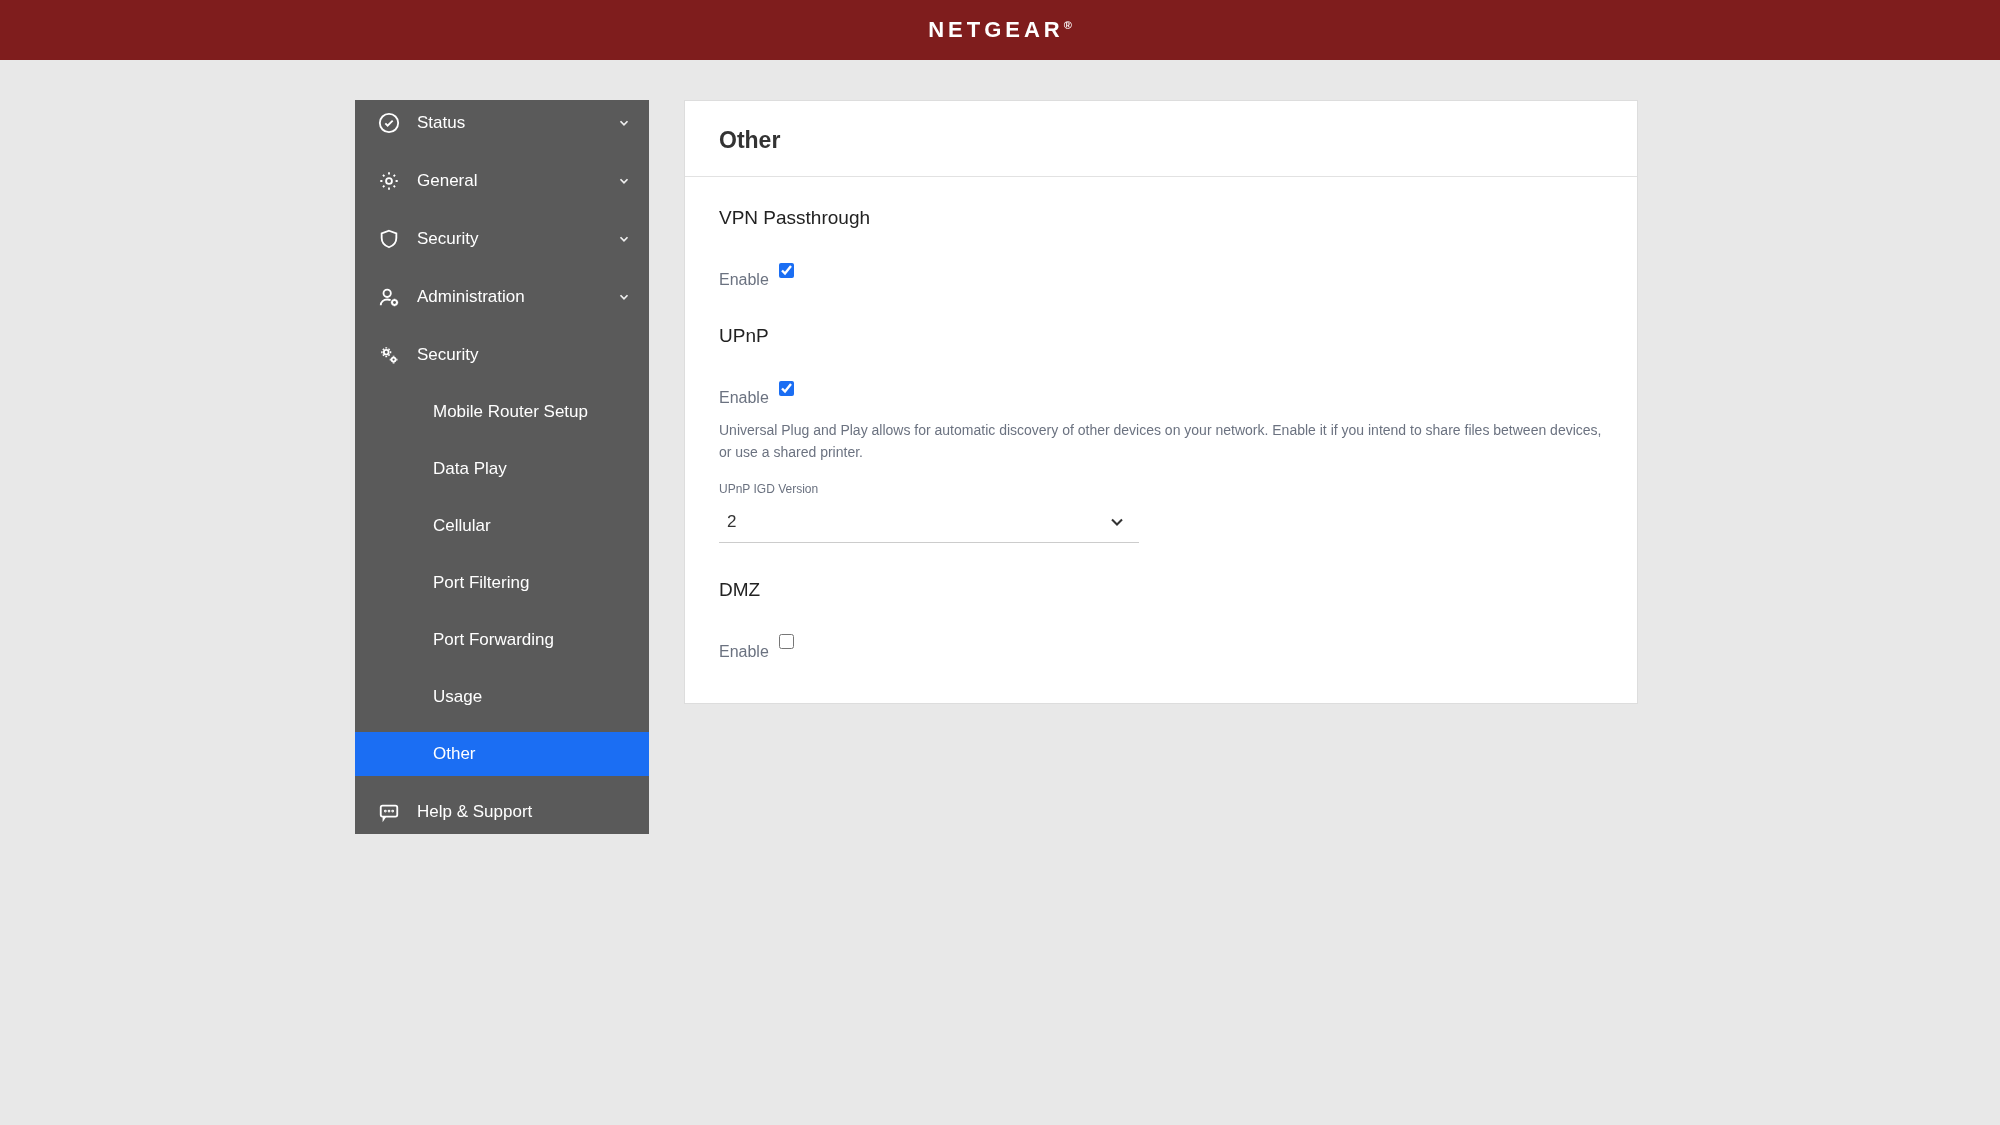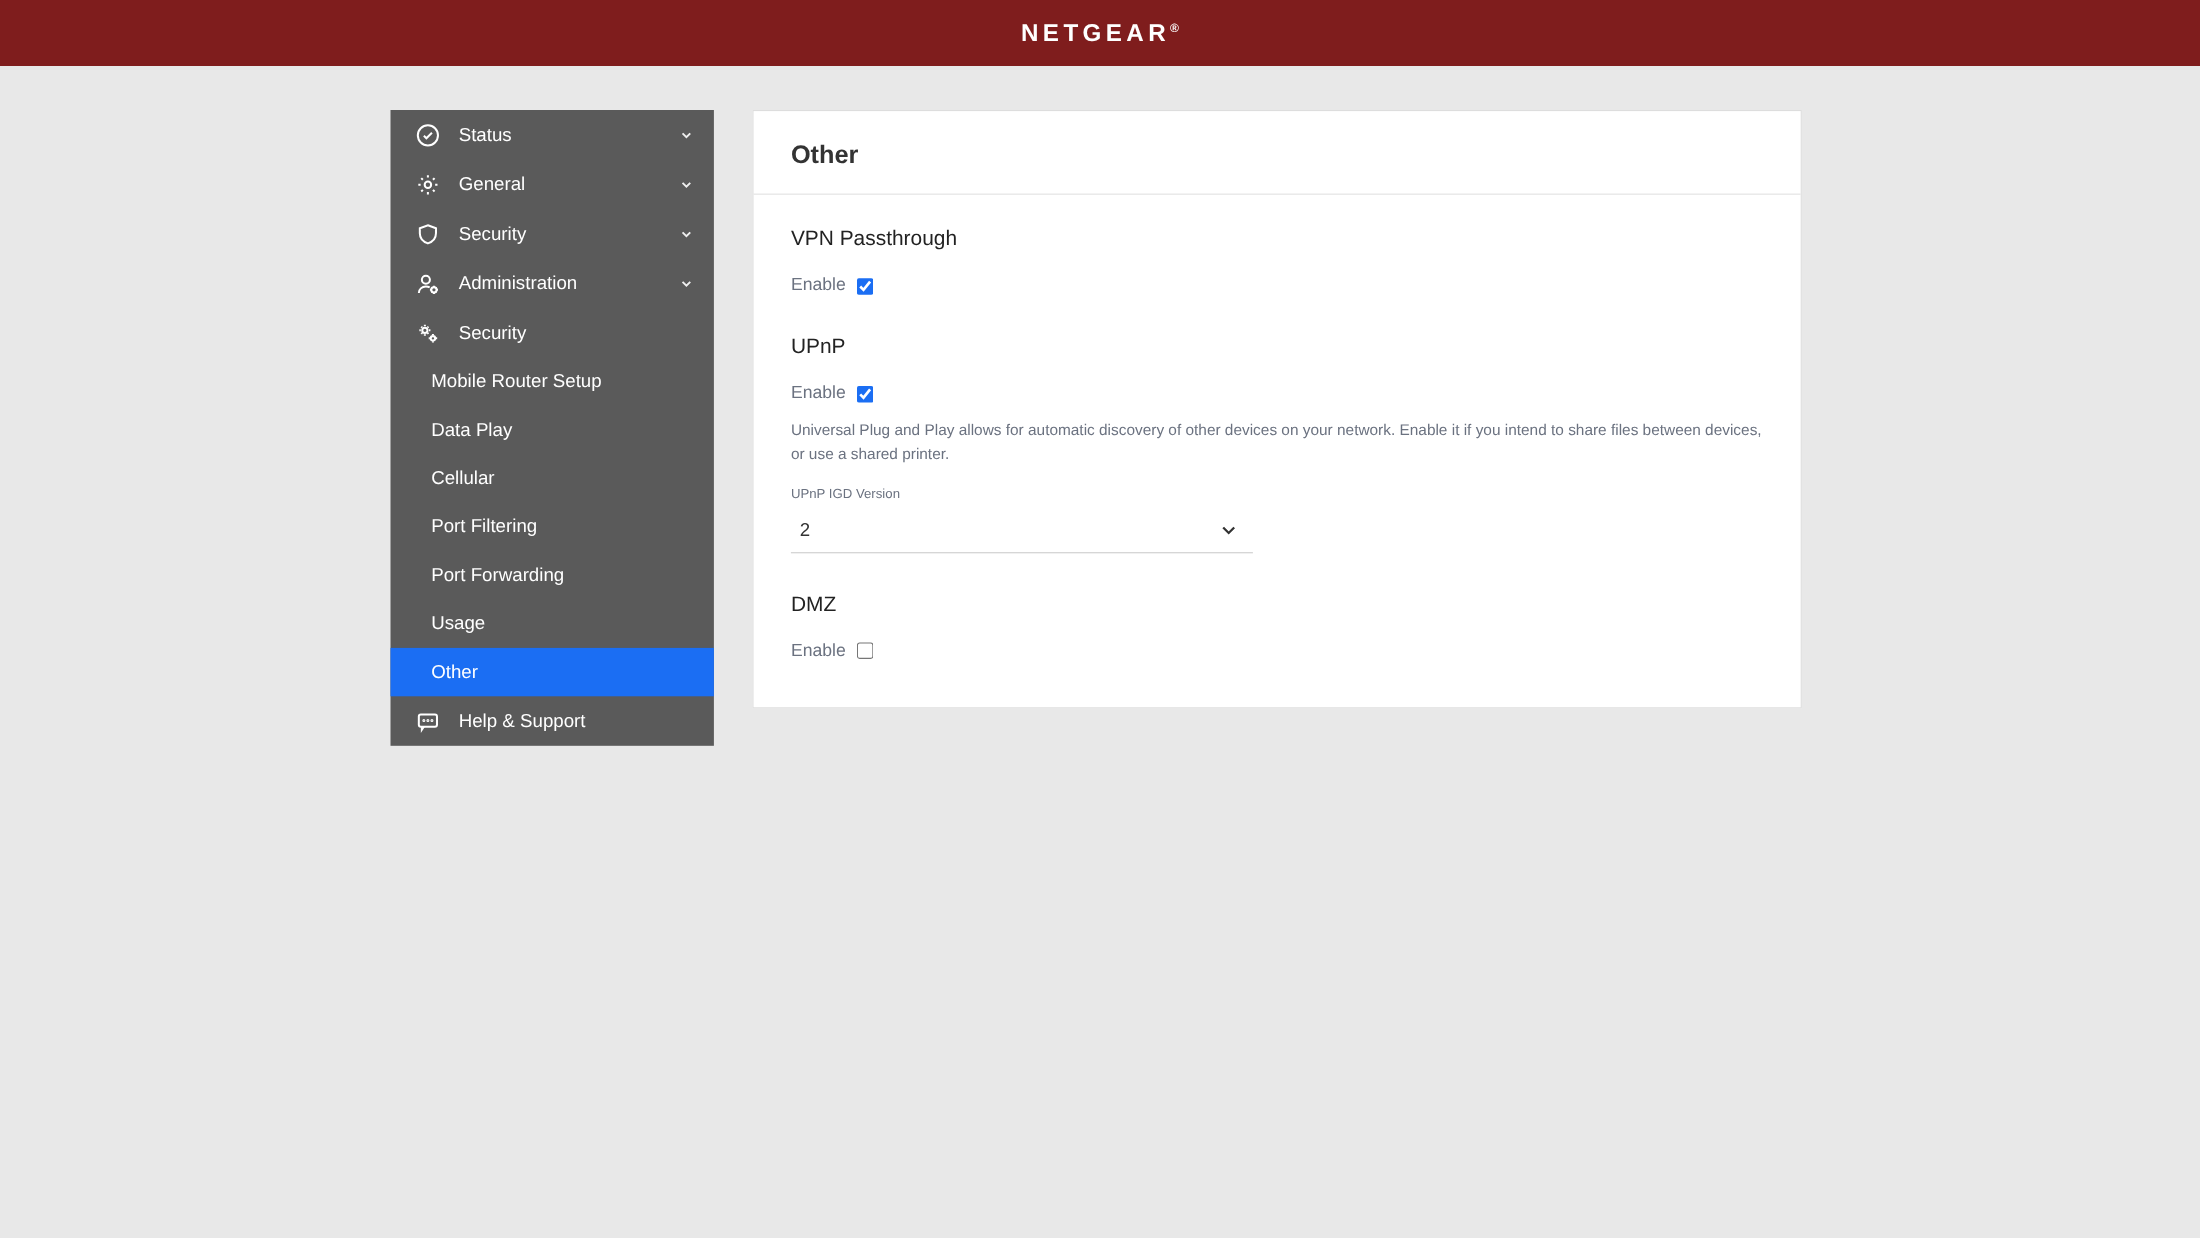--- a/index.html
+++ b/index.html
@@ -33,20 +33,21 @@
   display: flex;
   padding: 40px 0 0 355px;
   gap: 35px;
   align-items: flex-start;
 }
 .sidebar {
   width: 294px;
   background: #5a5a5a;
   display: flex;
   flex-direction: column;
+  gap: 13px;
 }
 .sidebar-item {
   height: 45px;
   display: flex;
   align-items: center;
   padding: 0 18px 0 22px;
   color: #fff;
   font-size: 17px;
   cursor: pointer;
 }
@@ -61,21 +62,21 @@
   flex: 1;
 }
 .sidebar-item .chev {
   font-size: 14px;
   opacity: 0.9;
 }
 .sidebar-subitem {
   height: 44px;
   display: flex;
   align-items: center;
-  padding-left: 37px;
+  padding-left: 78px;
   color: #fff;
   font-size: 17px;
   cursor: pointer;
 }
 .sidebar-subitem.active {
   background: #1b6ef3;
 }
 .main {
   width: 954px;
   background: #fff;
@@ -105,20 +106,21 @@
 }
 .field-row {
   display: flex;
   align-items: center;
   font-size: 16px;
   color: #6b7280;
   margin-bottom: 12px;
 }
 .field-row label {
   margin-right: 10px;
+  margin-top: 20px;
 }
 .field-row input[type="checkbox"] {
   width: 15px;
   height: 15px;
   accent-color: #1b6ef3;
   cursor: pointer;
 }
 .desc {
   font-size: 14px;
   color: #6b7280;

